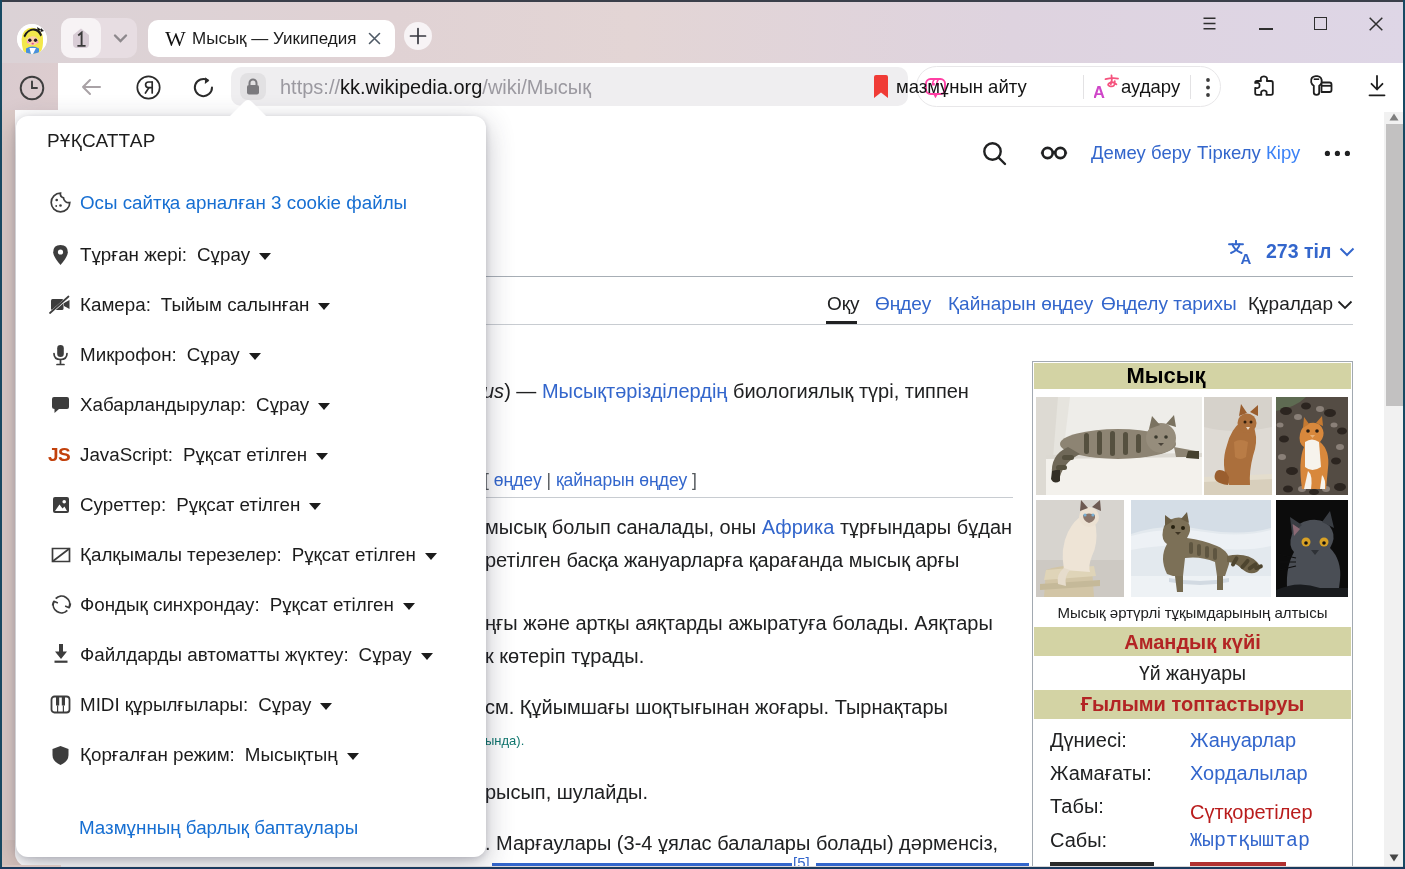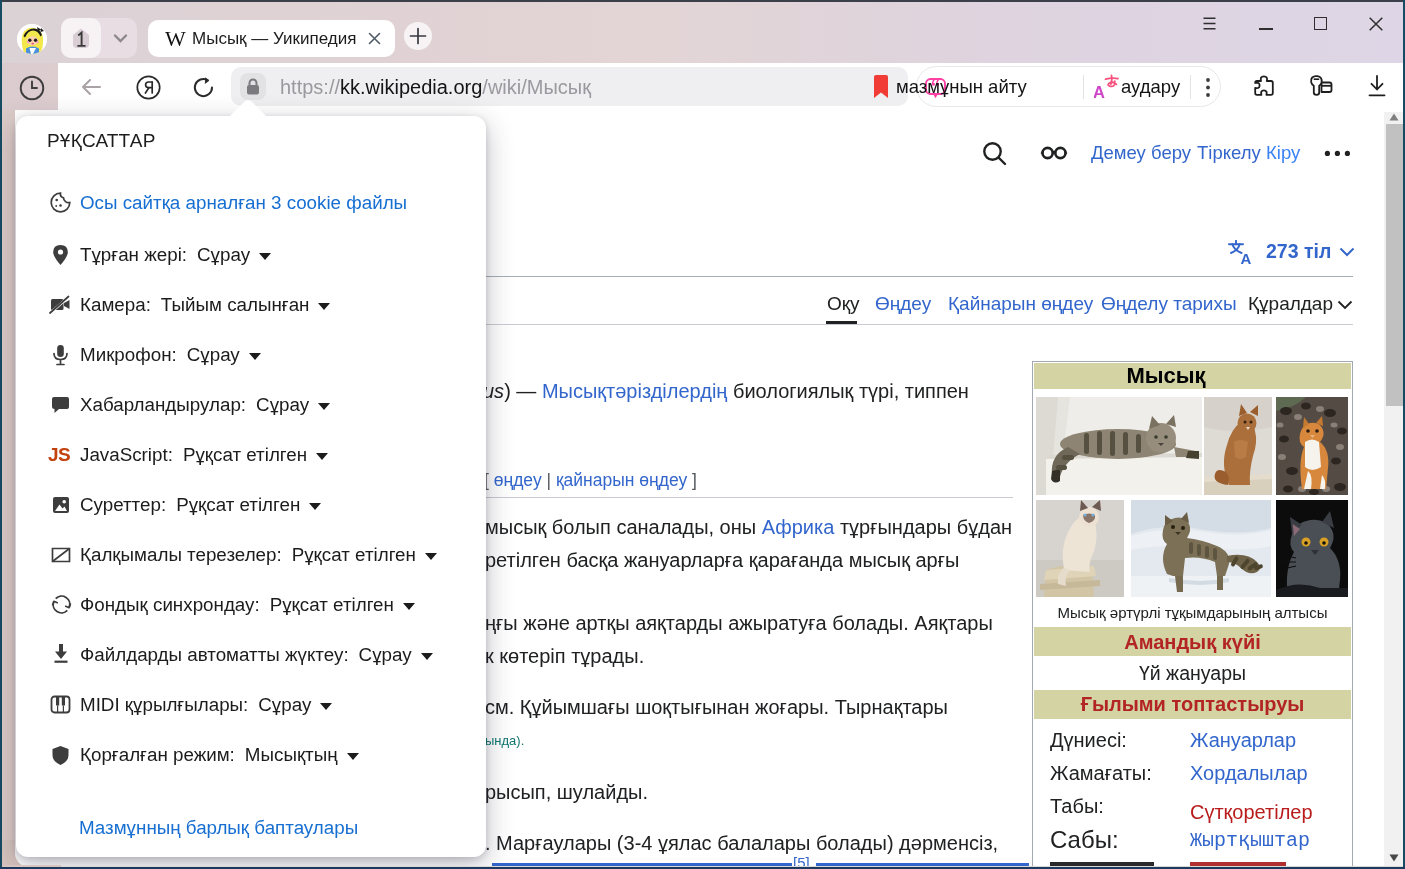--- a/index.html
+++ b/index.html
@@ -350,21 +350,21 @@
   <div class="abs vc" style="left:1032px;top:642px;width:321px;text-align:center;font-size:20px;font-weight:bold;color:#b32424;">Амандық күйі</div>
   <div class="abs vc" style="left:1032px;top:673px;width:321px;text-align:center;font-size:19.5px;color:#202122;">Үй жануары</div>
   <div class="abs" style="left:1034px;top:690px;width:317px;height:29px;background:#d3d3a4;"></div>
   <div class="abs vc" style="left:1032px;top:704px;width:321px;text-align:center;font-size:20px;font-weight:bold;color:#b32424;">Ғылыми топтастыруы</div>
   <div class="abs vc" style="left:1050px;top:740px;font-size:20px;color:#202122;">Дүниесі:</div>
   <div class="abs vc" style="left:1190px;top:740px;font-size:20px;color:#36c;">Жануарлар</div>
   <div class="abs vc" style="left:1050px;top:773px;font-size:20px;color:#202122;">Жамағаты:</div>
   <div class="abs vc" style="left:1190px;top:773px;font-size:20px;color:#36c;">Хордалылар</div>
   <div class="abs vc" style="left:1050px;top:806px;font-size:20px;color:#202122;">Табы:</div>
   <div class="abs vc" style="left:1190px;top:806px;font-size:20px;color:#b91c1c;margin-top:6px;">Сүтқоретілер</div>
-  <div class="abs vc" style="left:1050px;top:840px;font-size:24px;color:#202122;">Сабы:</div>
+  <div class="abs vc" style="left:1050px;top:840px;font-size:20px;color:#202122;">Сабы:</div>
   <div class="abs vc" style="left:1190px;top:840px;font-size:20px;color:#36c;font-family:Liberation Mono, monospace;">Жыртқыштар</div>
   <div class="abs" style="left:1050px;top:862px;width:104px;height:3.5px;background:#2a2a2a;"></div>
   <div class="abs" style="left:1190px;top:862px;width:96px;height:3.5px;background:#b03030;"></div>
 
   <div class="abs" style="left:1384px;top:112px;width:19px;height:755px;background:#f1f1f1;"></div>
   <svg class="abs" style="left:1389px;top:113px;" width="10" height="8" viewBox="0 0 10 8">
       <path d="M5 0.5 L9.5 7.5 L0.5 7.5 Z" fill="#7f7f7f"></path>
     </svg>
   <div class="abs" style="left:1386px;top:124px;width:17px;height:282px;background:#c2c1c1;"></div>
   <svg class="abs" style="left:1389px;top:854px;" width="10" height="8" viewBox="0 0 10 8">

